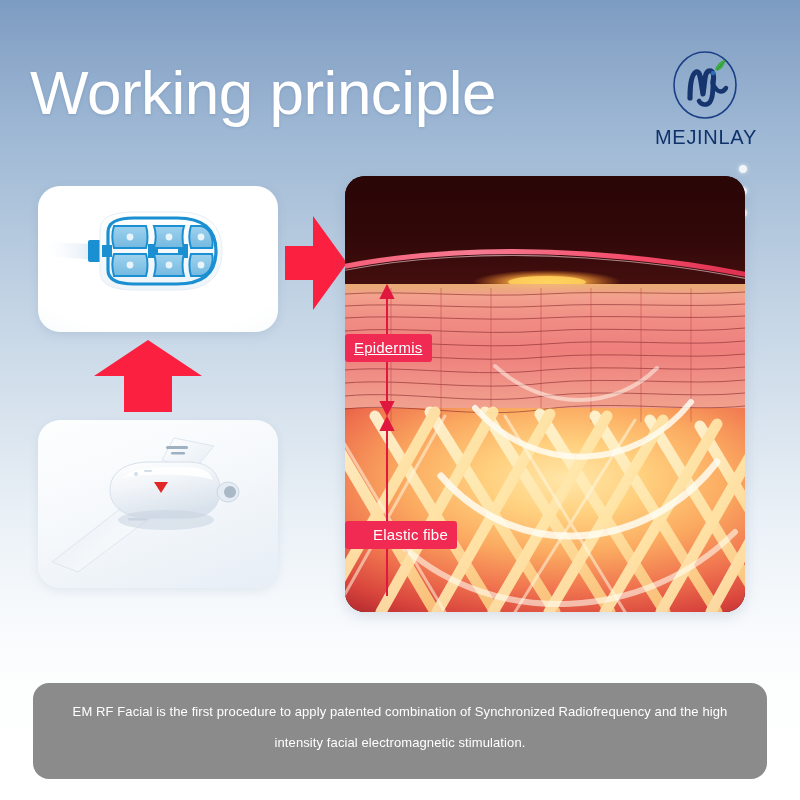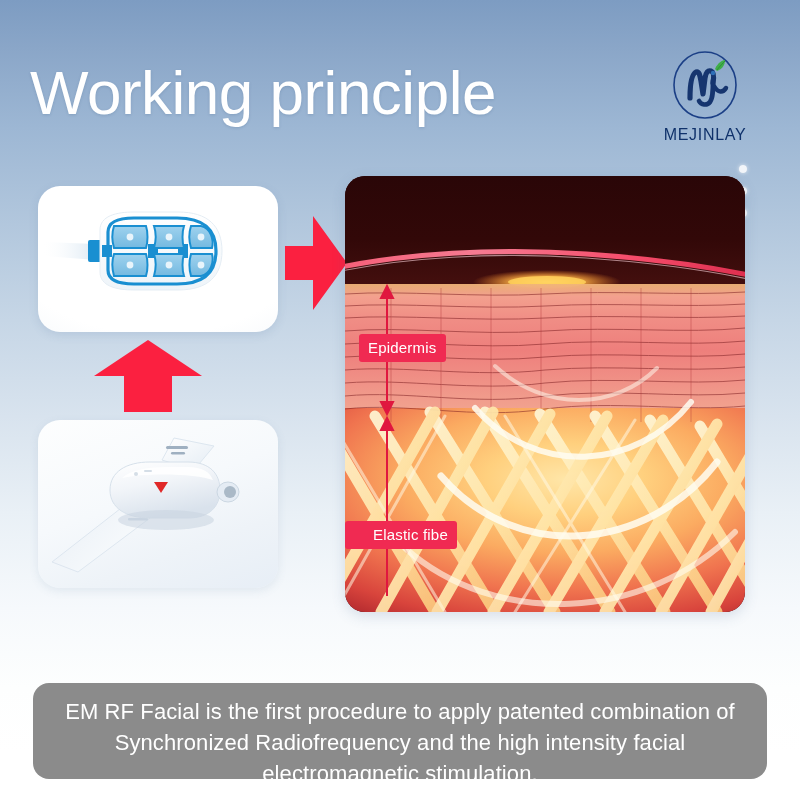--- a/index.html
+++ b/index.html
@@ -53,21 +53,21 @@
     text-align: center;
   }
   .logo-mark {
     position: relative;
     width: 74px;
     height: 74px;
     margin: 0 auto;
   }
   .logo-name {
     margin-top: 4px;
-    font-size: 16px;
+    font-size: 20px;
     letter-spacing: 0.7px;
     color: #10326b;
     font-weight: 400;
   }
 
   .deco-dots {
     position: absolute;
     left: 739px;
     top: 165px;
     width: 12px;
@@ -177,34 +177,34 @@
     position: absolute;
     background: #f02a52;
     color: #ffffff;
     font-size: 15px;
     line-height: 1;
     padding: 6px 9px 7px 9px;
     border-radius: 3px;
     white-space: nowrap;
     letter-spacing: 0.2px;
   }
-  .tag-epidermis { left: 14px; top: 158px; }
+  .tag-epidermis { left: 0px; top: 158px; text-decoration: underline; }
   .tag-elastic   { left: 0px; top: 345px; padding-left: 28px; }
 
   
   .caption {
     position: absolute;
     left: 33px;
     top: 683px;
     width: 734px;
     height: 96px;
     background: #8b8b8b;
     border-radius: 16px;
     color: #ffffff;
-    font-size: 22px;
+    font-size: 13px;
     line-height: 31px;
     text-align: center;
     padding: 13px 22px 0 22px;
     box-sizing: border-box;
     letter-spacing: 0.1px;
   }
 </style>
 </head>
 <body>
 

